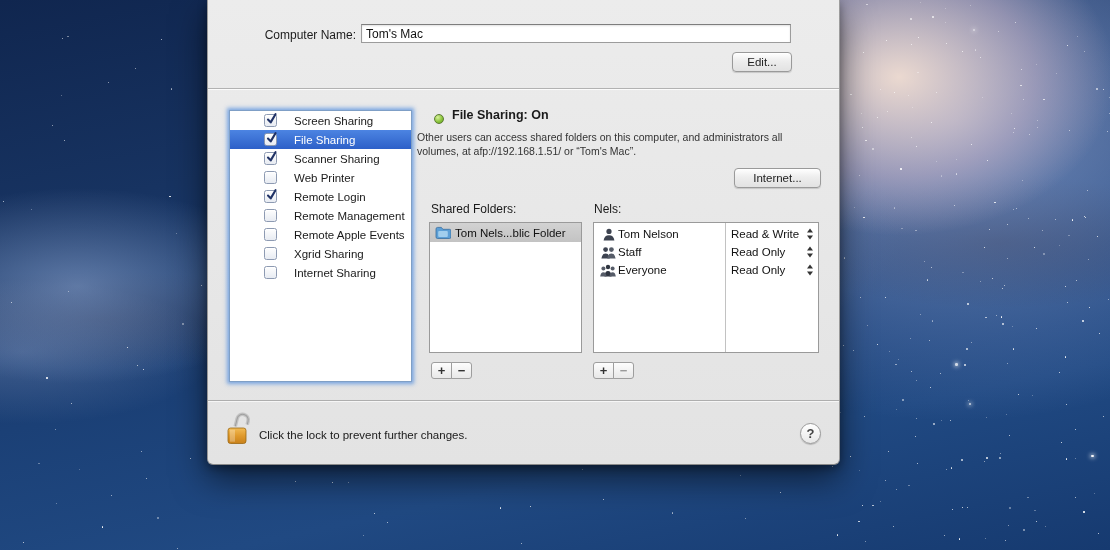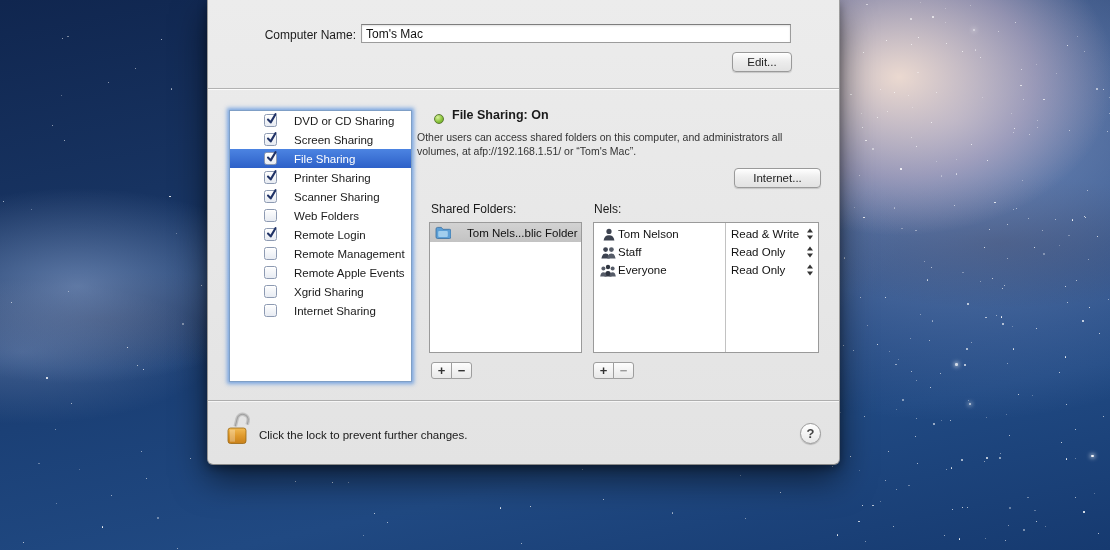--- a/index.html
+++ b/index.html
@@ -73,21 +73,21 @@
   .lbl-folders { left:223px; top:202px; }
   .lbl-users { left:386px; top:202px; }
 
   .list-box { position:absolute; top:222px; height:131px; background:#fff; border:1px solid #9a9a9a; }
   .folders-box { left:221px; width:153px; }
   .users-box { left:385px; width:226px; }
   .users-vline { position:absolute; left:131px; top:0; bottom:0; width:1px; background:#c2c2c2; }
 
   .folder-row { height:19px; display:flex; align-items:center; padding-left:5px; }
   .folder-row.selected { background:linear-gradient(#d2d2d2,#c3c3c3); }
-  .folder-row .f-name { font-size:11.5px; color:#111; margin-left:16px; white-space:nowrap; }
+  .folder-row .f-name { font-size:11.5px; color:#111; margin-left:4px; white-space:nowrap; }
 
   .user-row { height:18px; display:flex; align-items:center; position:relative; }
   .users-col { position:absolute; inset:2px 0 0 0; }
   .u-icon { position:absolute; display:flex; align-items:center; }
   .u-name { position:absolute; left:24px; font-size:11.5px; color:#111; white-space:nowrap; }
   .u-perm { position:absolute; left:137px; font-size:11.5px; color:#111; white-space:nowrap; }
   .stepper { position:absolute; right:5px; top:50%; transform:translateY(-50%);
     display:flex; flex-direction:column; gap:3px; align-items:center; }
   .tri-up { width:0; height:0; border-left:3.5px solid transparent; border-right:3.5px solid transparent;
     border-bottom:4.5px solid #333; }
@@ -458,57 +458,41 @@
     </div>
 
     <div class="svc-list">
       <div id="service-rows">
           <div class="svc-row">
             <span class="cb checked">
               <svg width="13" height="13" viewBox="0 0 13 13">
                 <path d="M3 7.5 L5.7 10.4 L10.5 2.2" stroke="#203266" stroke-width="2.1" fill="none" stroke-linecap="round" stroke-linejoin="round"></path>
               </svg>
             </span>
-            <span class="svc-label">DVD or CD Sharing</span>
-          </div>
-          <div class="svc-row">
-            <span class="cb checked">
-              <svg width="13" height="13" viewBox="0 0 13 13">
-                <path d="M3 7.5 L5.7 10.4 L10.5 2.2" stroke="#203266" stroke-width="2.1" fill="none" stroke-linecap="round" stroke-linejoin="round"></path>
-              </svg>
-            </span>
             <span class="svc-label">Screen Sharing</span>
           </div>
           <div class="svc-row selected">
             <span class="cb checked">
               <svg width="13" height="13" viewBox="0 0 13 13">
                 <path d="M3 7.5 L5.7 10.4 L10.5 2.2" stroke="#203266" stroke-width="2.1" fill="none" stroke-linecap="round" stroke-linejoin="round"></path>
               </svg>
             </span>
             <span class="svc-label">File Sharing</span>
           </div>
           <div class="svc-row">
             <span class="cb checked">
               <svg width="13" height="13" viewBox="0 0 13 13">
                 <path d="M3 7.5 L5.7 10.4 L10.5 2.2" stroke="#203266" stroke-width="2.1" fill="none" stroke-linecap="round" stroke-linejoin="round"></path>
               </svg>
             </span>
-            <span class="svc-label">Printer Sharing</span>
-          </div>
-          <div class="svc-row">
-            <span class="cb checked">
-              <svg width="13" height="13" viewBox="0 0 13 13">
-                <path d="M3 7.5 L5.7 10.4 L10.5 2.2" stroke="#203266" stroke-width="2.1" fill="none" stroke-linecap="round" stroke-linejoin="round"></path>
-              </svg>
-            </span>
             <span class="svc-label">Scanner Sharing</span>
           </div>
           <div class="svc-row">
             <span class="cb"></span>
-            <span class="svc-label">Web Folders</span>
+            <span class="svc-label">Web Printer</span>
           </div>
           <div class="svc-row">
             <span class="cb checked">
               <svg width="13" height="13" viewBox="0 0 13 13">
                 <path d="M3 7.5 L5.7 10.4 L10.5 2.2" stroke="#203266" stroke-width="2.1" fill="none" stroke-linecap="round" stroke-linejoin="round"></path>
               </svg>
             </span>
             <span class="svc-label">Remote Login</span>
           </div>
           <div class="svc-row">

